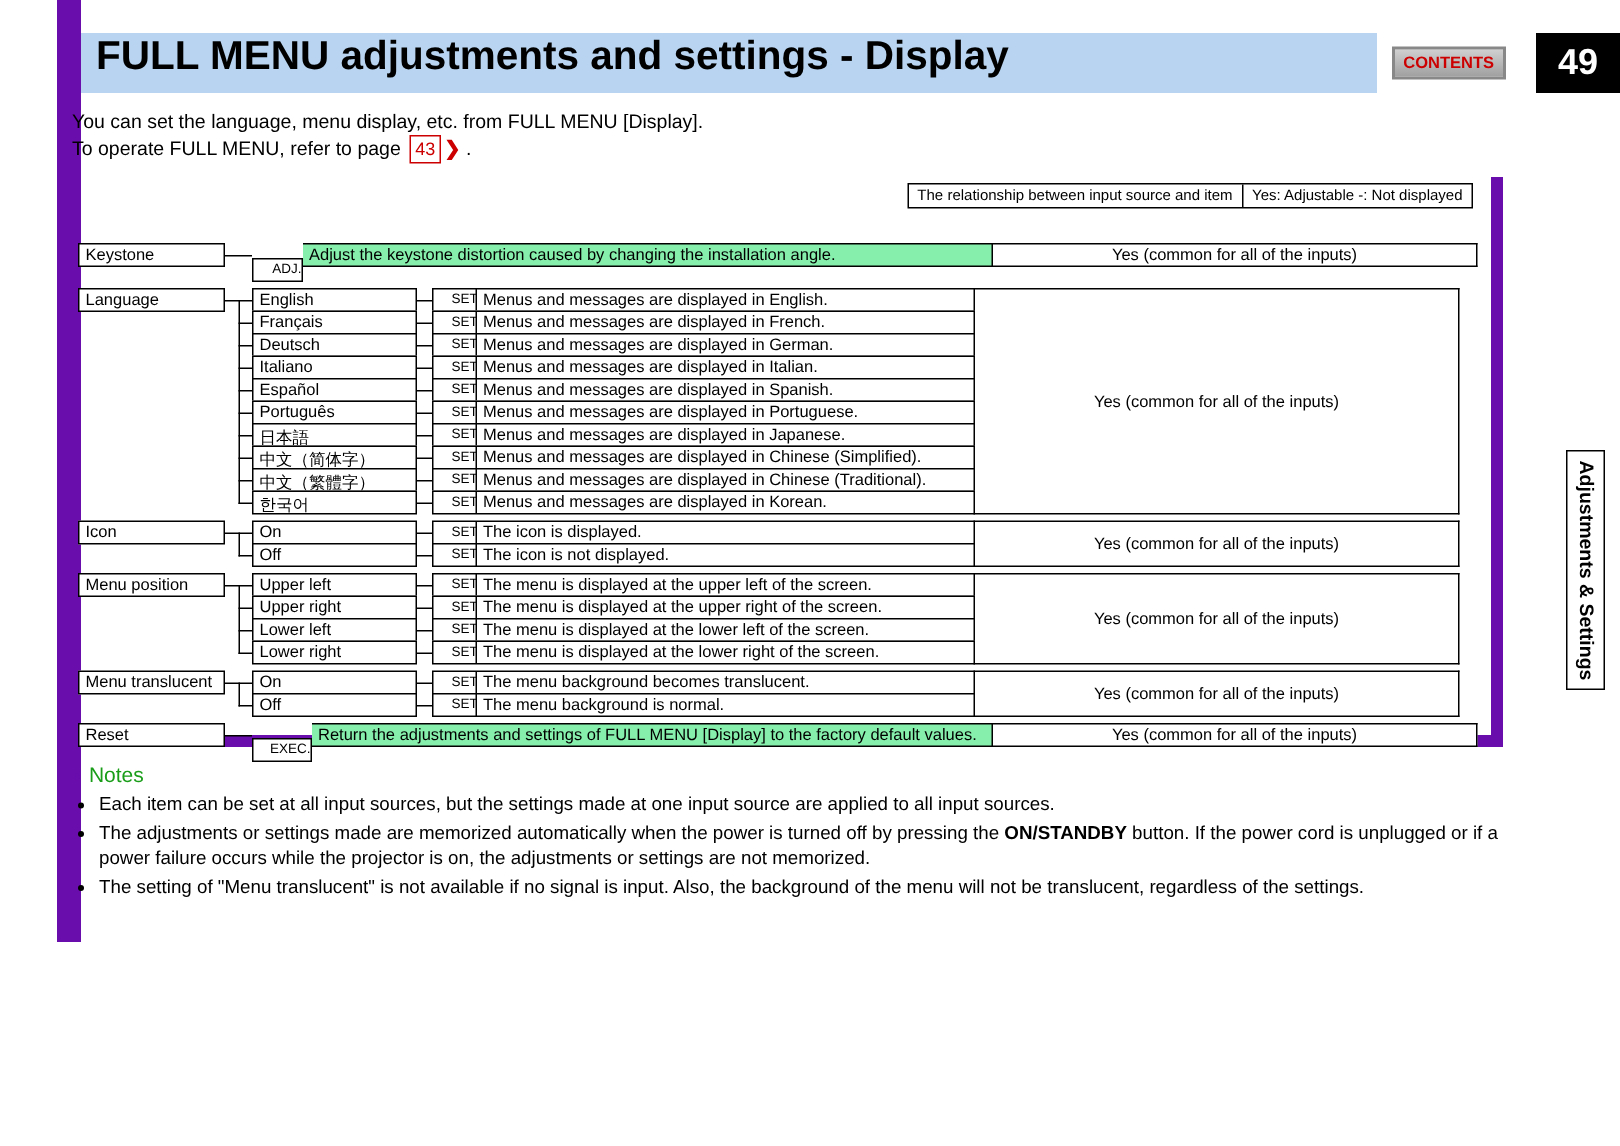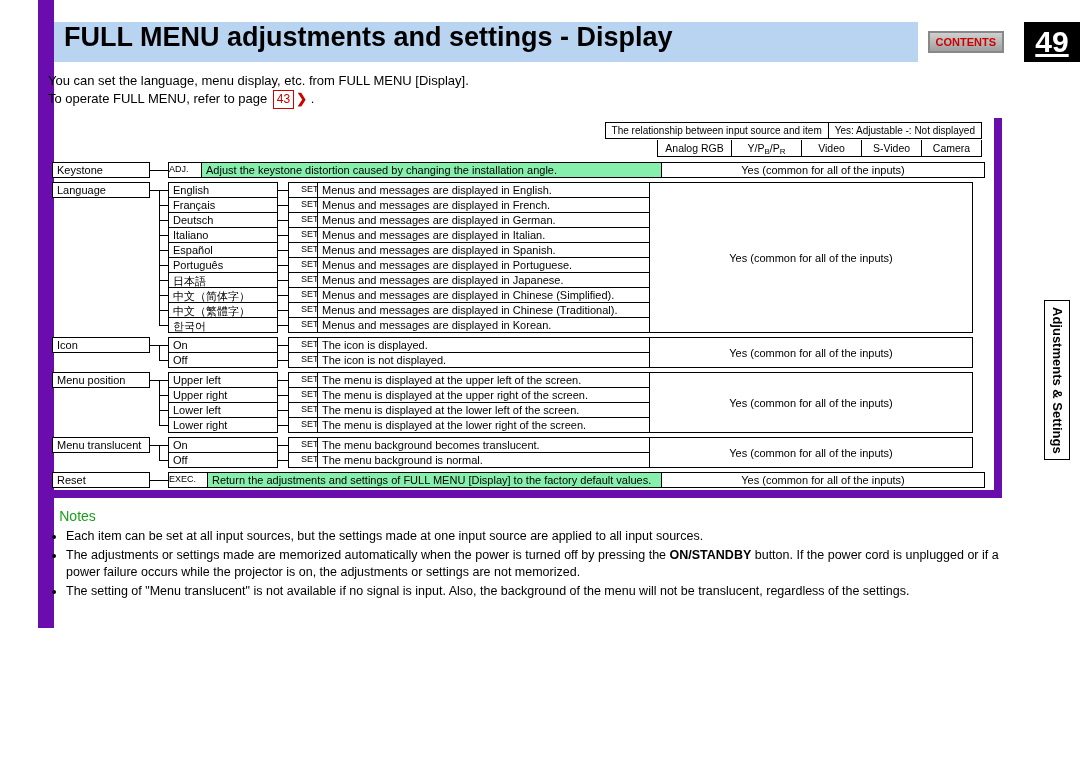--- a/index.html
+++ b/index.html
@@ -35,22 +35,22 @@
   .contents-btn {
     border: 2px solid #888;
     background: linear-gradient(#d0d0d0,#a0a0a0);
     color: #c00; font-size: 11px; font-weight: bold;
     padding: 3px 6px; margin-left: 10px;
     cursor: pointer;
   }
   .page-num {
     position: absolute; right: 0; top: 22px;
     width: 56px; height: 40px; background: #000;
-    color: #fff; font-size: 30px; font-weight: bold;
-    display: flex; align-items: center; justify-content: center; text-decoration: underline;
+    color: #fff; font-size: 24px; font-weight: bold;
+    display: flex; align-items: center; justify-content: center;
   }
   .intro {
     position: absolute; left: 48px; top: 72px; width: 940px;
     font-size: 13px; line-height: 1.4;
   }
   .page-ref {
     display: inline-block; border: 1px solid #c00;
     color: #c00; font-size: 12px; padding: 0 3px;
     margin: 0 2px;
   }
@@ -86,24 +86,25 @@
     position: absolute; left: 10px; top: 44px; right: 0;
     font-size: 11px;
   }
   .row-section { display: flex; align-items: stretch; }
   .cat {
     width: 98px; border: 1px solid #000;
     padding: 1px 4px; height: 16px;
     background: #fff;
   }
   .btag {
-    width: 34px; text-align: left; font-size: 9px;
+    width: 34px; text-align: right; font-size: 9px;
     border: 1px solid #000; border-left: none;
     padding: 1px 0; height: 16px; font-family: Arial;
     background:#fff;
+    margin-top:10px;
   }
   .btag-wide { width: 40px; }
   .desc {
     border: 1px solid #000; border-left: none;
     padding: 1px 4px; height: 16px; background:#86efac;
   }
   .desc-keystone { width: 460px; }
   .common {
     border: 1px solid #000; border-left: none;
     text-align: center; padding: 1px 4px; height: 16px;
@@ -178,27 +179,20 @@
     <span>To operate FULL MENU, refer to page </span>
     <span class="page-ref">43</span><span class="arrow-red">❯</span> .
   </div>
 </div>
 
 <div class="purple-box">
 
   <div class="legend-box">
     <span class="l1">The relationship between input source and item</span>
     <span>Yes: Adjustable    -: Not displayed</span>
-  </div>
-  <div class="source-header">
-    <div class="sh-a">Analog RGB</div>
-    <div class="sh-b">Y/P<sub>B</sub>/P<sub>R</sub></div>
-    <div class="sh-c">Video</div>
-    <div class="sh-d">S-Video</div>
-    <div class="sh-e">Camera</div>
   </div>
 
   <div class="tbl-area">
 
     <div class="row-section">
       <div class="cat">Keystone</div>
       <div style="width:18px;position:relative;">
           <div style="position:absolute;left:0;top:8px;width:18px;height:1px;background:#000"></div>
         </div>
       <div class="btag" style="border-left:1px solid #000">ADJ.</div>

